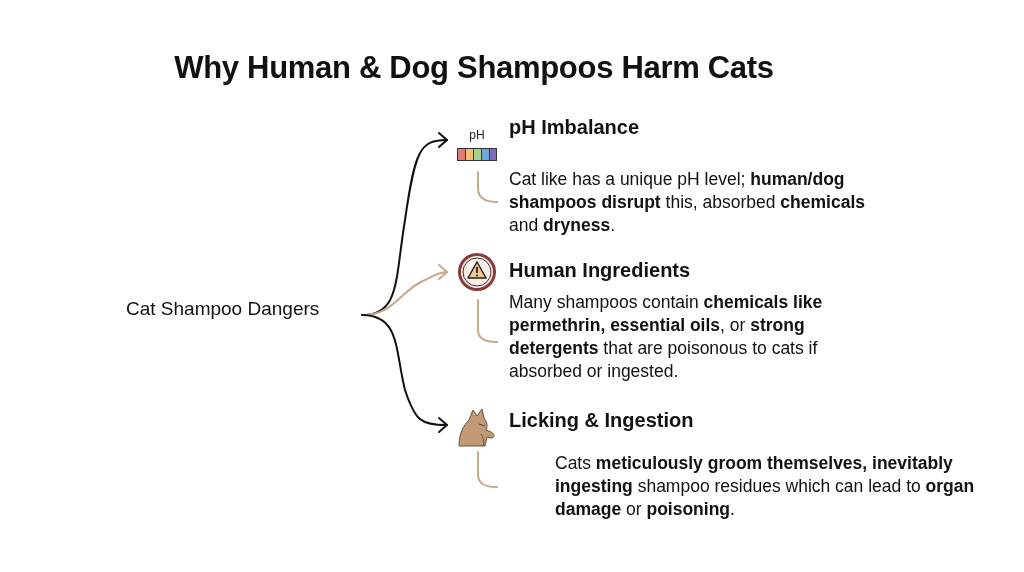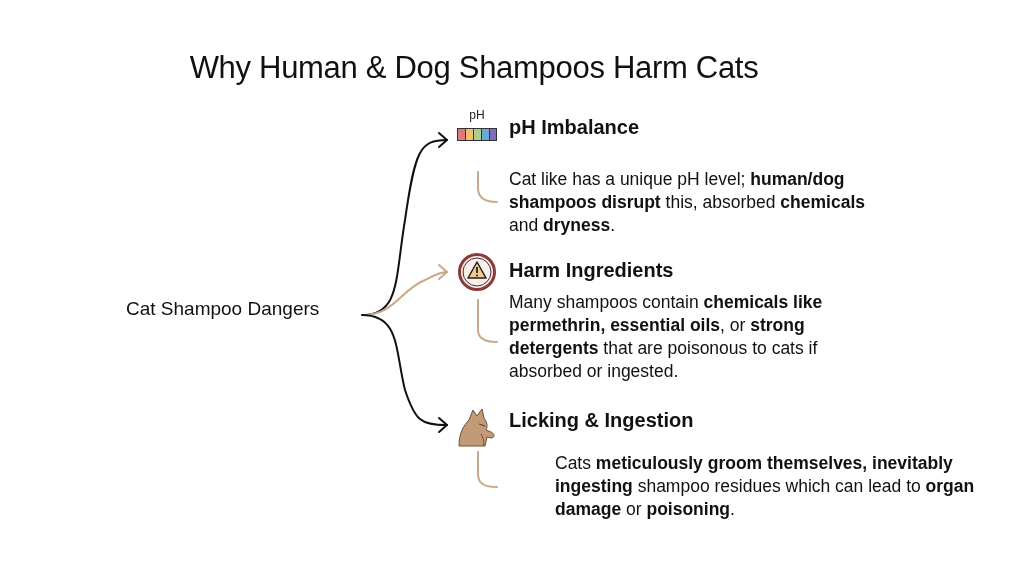--- a/index.html
+++ b/index.html
@@ -1,19 +1,19 @@
 <!DOCTYPE html>
 <html><head>
 <meta charset="utf-8">
 <style>
   html, body { margin: 0; padding: 0; background: #ffffff; }
   body { width: 1024px; height: 572px; position: relative; overflow: hidden;
          font-family: "Liberation Sans", "DejaVu Sans", sans-serif; color: #111; }
   .title { position: absolute; left: 0; top: 50px; width: 948px; text-align: center;
-           font-size: 31px; font-weight: normal; letter-spacing: -0.3px; }
+           font-size: 31px; font-weight: bold; letter-spacing: -0.3px; }
   .root { position: absolute; left: 126px; top: 298px; font-size: 19px; font-weight: normal; }
   svg.connectors { position: absolute; left: 0; top: 0; }
   .icon { position: absolute; }
   .heading { position: absolute; left: 509px; font-size: 20px; font-weight: bold; }
   .desc { position: absolute; left: 509px; font-size: 17.5px; line-height: 23px; width: 420px; }
   .desc b { font-weight: bold; }
 </style>
 </head>
 <body>
 
@@ -27,21 +27,21 @@
     <path d="M362 315 C 395 315, 400 290, 425 280 C 435 275, 440 272, 447 272" stroke="#c9a98a"></path>
     <path d="M439 265 L447 272 L439 279" stroke="#c9a98a"></path>
     <path d="M362 315 C 400 315, 395 350, 405 390 C 415 420, 420 425, 447 425" stroke="#111"></path>
     <path d="M439 418 L447 425 L439 432" stroke="#111"></path>
     <path d="M478 172 L478 188 C 478 198, 485 202, 497 202" stroke="#c9a98a"></path>
     <path d="M478 300 L478 330 C 478 338, 485 342, 497 342" stroke="#c9a98a"></path>
     <path d="M478 452 L478 474 C 478 484, 485 487, 497 487" stroke="#c9a98a"></path>
   </g>
 </svg>
 
-<div class="icon" style="left:456px;top:108px;width:42px;height:36px;">
+<div class="icon" style="left:456px;top:128px;width:42px;height:36px;">
   <div style="position:absolute;left:0;top:0;width:42px;text-align:center;font-size:12px;color:#222;">pH</div>
   <svg width="42" height="16" style="position:absolute;left:1px;top:20px;">
     <rect x="0.5" y="0.5" width="8" height="12" fill="#e07a7a" stroke="#333"></rect>
     <rect x="8.5" y="0.5" width="8" height="12" fill="#f0c070" stroke="#333"></rect>
     <rect x="16.5" y="0.5" width="8" height="12" fill="#a8d08a" stroke="#333"></rect>
     <rect x="24.5" y="0.5" width="8" height="12" fill="#6fa8d8" stroke="#333"></rect>
     <rect x="32.5" y="0.5" width="7" height="12" fill="#7d6cc0" stroke="#333"></rect>
   </svg>
 </div>
 <div class="heading" style="top:116px;">pH Imbalance</div>
@@ -49,21 +49,21 @@
 
 <div class="icon" style="left:457px;top:252px;">
   <svg width="40" height="40">
     <circle cx="20" cy="20" r="17.5" fill="#fbeee8" stroke="#8b3a3a" stroke-width="3"></circle>
     <circle cx="20" cy="20" r="14" fill="none" stroke="#333" stroke-width="1"></circle>
     <path d="M20 10 L29 26 L11 26 Z" fill="#f2c98f" stroke="#222" stroke-width="1.5" stroke-linejoin="round"></path>
     <line x1="20" y1="15" x2="20" y2="21" stroke="#222" stroke-width="1.8"></line>
     <circle cx="20" cy="23.5" r="1" fill="#222"></circle>
   </svg>
 </div>
-<div class="heading" style="top:259px;">Harm Ingredients</div>
+<div class="heading" style="top:259px;">Human Ingredients</div>
 <div class="desc" style="top:291px;width:380px;"><span>Many shampoos contain </span><b>chemicals like permethrin, essential oils</b><span>, or </span><b>strong detergents</b><span> that are poisonous to cats if absorbed or ingested.</span></div>
 
 <div class="icon" style="left:455px;top:404px;">
   <svg width="44" height="44">
     <path d="M4 42 C 4 30, 8 22, 14 16 L 18 6 L 22 12 L 27 5 L 29 14 C 32 18, 33 22, 31 26 L 36 28 C 40 30, 40 34, 36 34 L 32 33 L 30 42 Z" fill="#c29a78" stroke="#6b5038" stroke-width="1"></path>
     <path d="M24 20 L 30 22" stroke="#5a4030" stroke-width="1" fill="none"></path>
     <path d="M26 30 C 28 34, 30 38, 28 42" stroke="#6b5038" stroke-width="1" fill="none"></path>
   </svg>
 </div>
 <div class="heading" style="top:409px;">Licking &amp; Ingestion</div>

